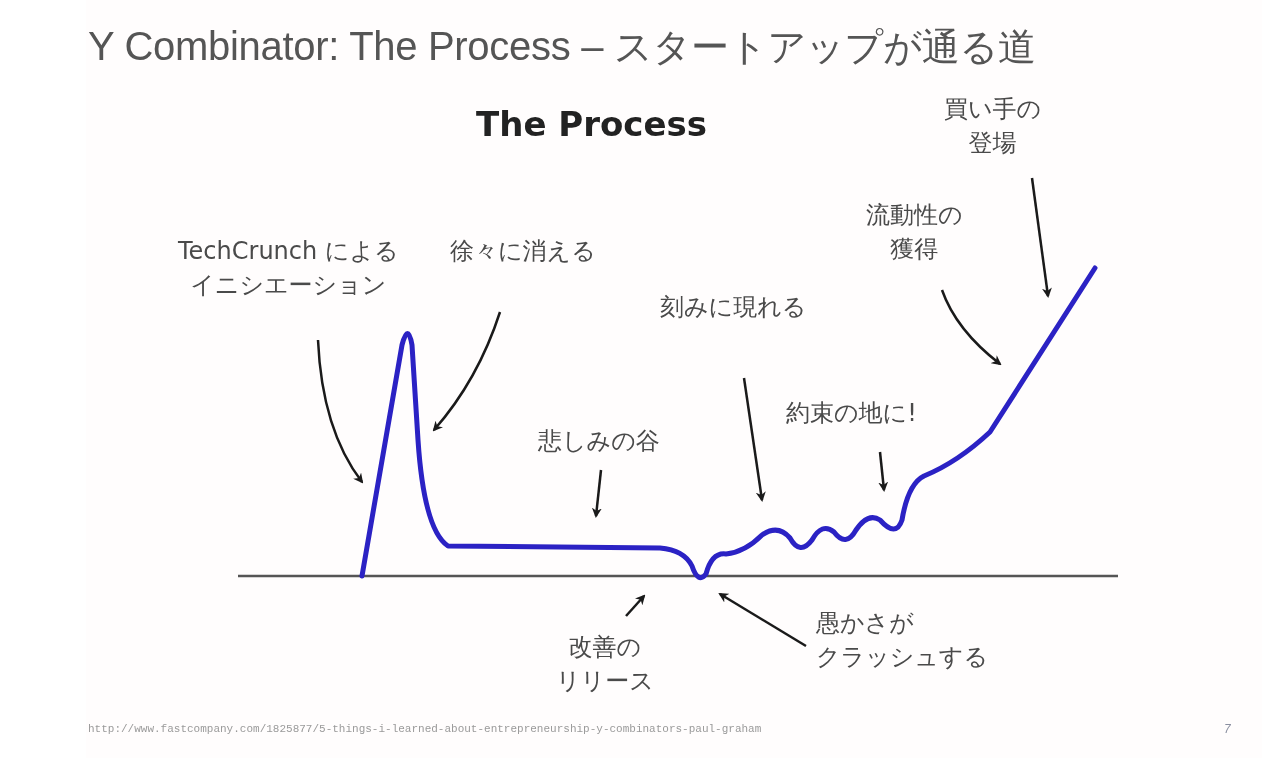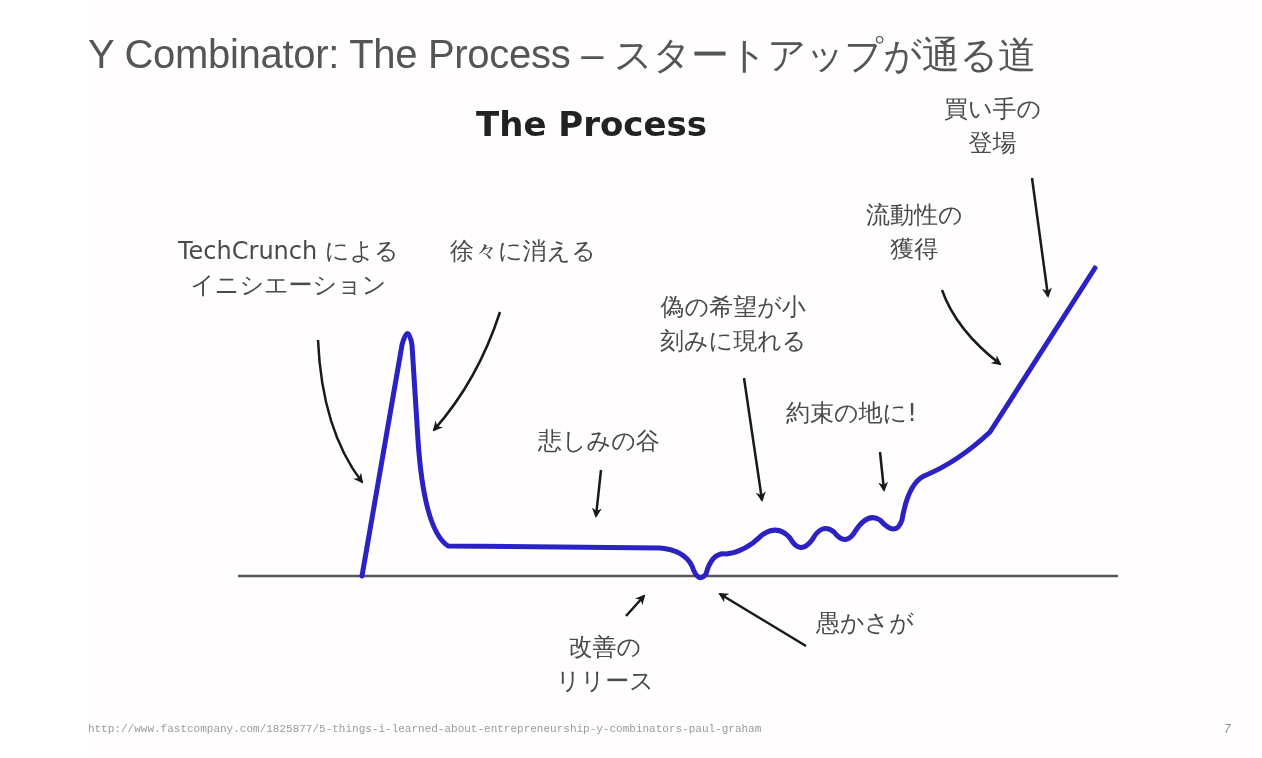--- a/index.html
+++ b/index.html
@@ -8,21 +8,21 @@
     background: #ffffff;
     font-family: "DejaVu Sans", sans-serif;
   }
   .slide {
     position: absolute; left: 86px; top: 0; width: 1176px; height: 758px;
     background: #fffdfd;
   }
   .slide-title {
     position: absolute; left: 88px; top: 22px;
     font-family: "Liberation Sans", "DejaVu Sans", sans-serif;
-    font-size: 40px; color: #555555; white-space: nowrap; letter-spacing: -0.3px; margin-top: 8px;
+    font-size: 40px; color: #555555; white-space: nowrap; letter-spacing: -0.3px;
   }
   .slide-title .jp { font-family: "DejaVu Sans", sans-serif; font-size: 38px; }
   .diagram { position: absolute; left: 0; top: 0; width: 1044px; height: 758px; }
   .diagram-title {
     position: absolute; left: 476px; top: 104px;
     font-family: "DejaVu Sans", sans-serif; font-weight: bold;
     font-size: 34px; color: #222; white-space: nowrap;
   }
   .label {
     position: absolute; font-size: 24px; line-height: 34px; color: #4a4a4a;
@@ -80,37 +80,37 @@
     <span>TechCrunch による</span>
     <span>イニシエーション</span>
   </div>
   <div class="label" style="left:450px; top:234px;">
     <span>徐々に消える</span>
   </div>
   <div class="label" style="left:538px; top:424px;">
     <span>悲しみの谷</span>
   </div>
   <div class="label" style="left:660px; top:290px;">
-    <span>偽の希望が小</span>
     <span>刻みに現れる</span>
   </div>
   <div class="label" style="left:786px; top:396px;">
     <span>約束の地に!</span>
   </div>
   <div class="label" style="left:866px; top:198px;">
     <span>流動性の</span>
     <span>獲得</span>
   </div>
   <div class="label" style="left:944px; top:92px;">
     <span>買い手の</span>
     <span>登場</span>
   </div>
   <div class="label" style="left:556px; top:630px;">
     <span>改善の</span>
     <span>リリース</span>
   </div>
   <div class="label" style="left:816px; top:606px; text-align:left;">
     <span>愚かさが</span>
+    <span>クラッシュする</span>
   </div>
 </div>
 
 <a class="footer-url">http://www.fastcompany.com/1825877/5-things-i-learned-about-entrepreneurship-y-combinators-paul-graham</a>
 <div class="page-num">7</div>
 
 </body></html>

